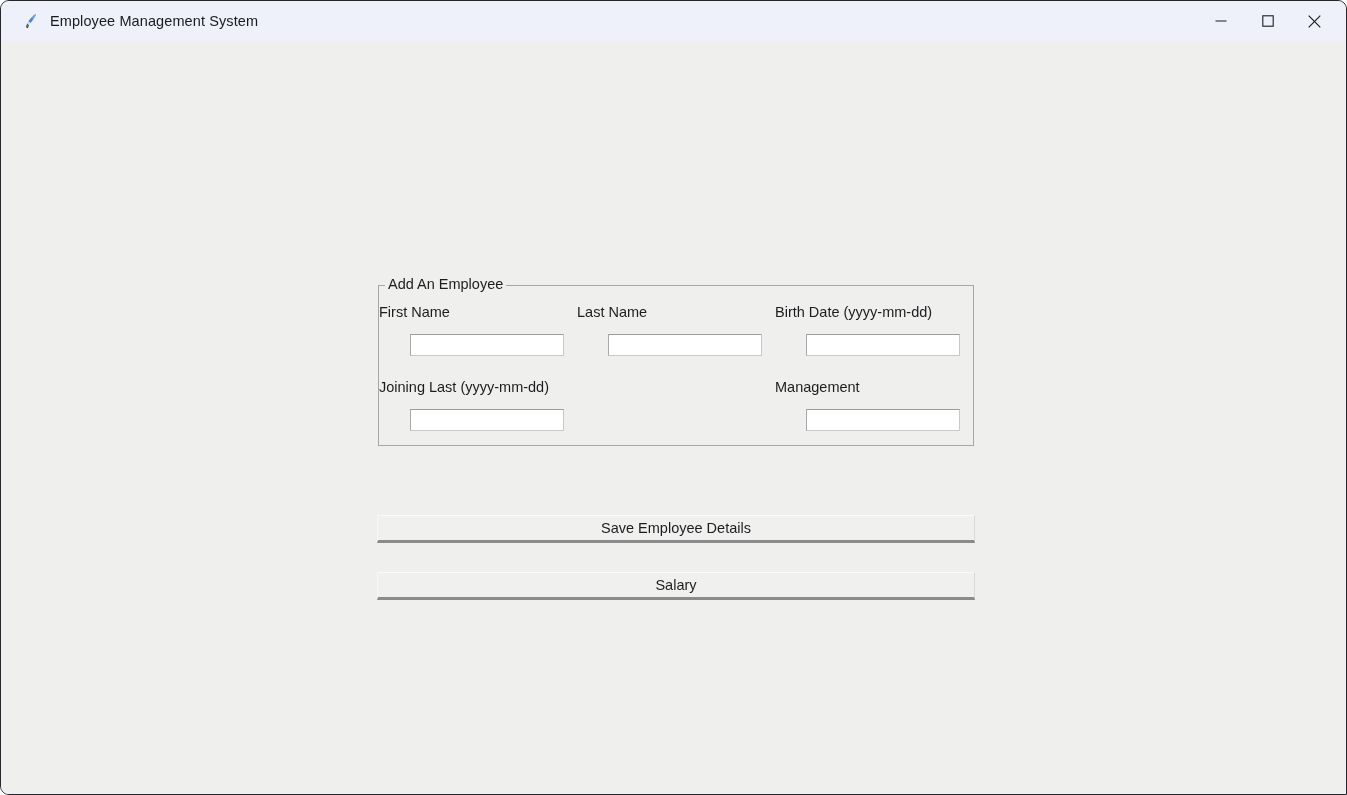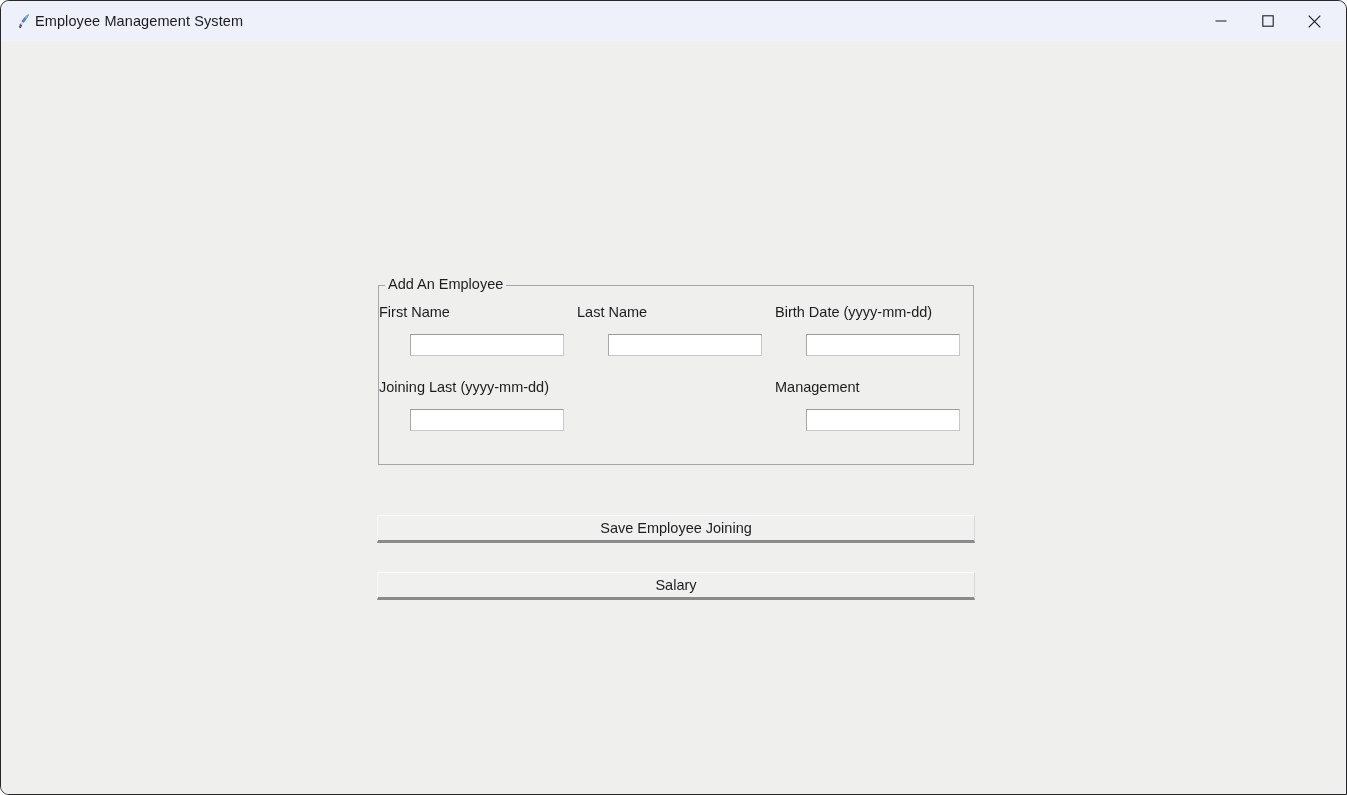--- a/index.html
+++ b/index.html
@@ -37,26 +37,26 @@
     left: 0;
     top: 0;
     right: 0;
     height: 40px;
     background: #eef1fa;
     border-top-left-radius: 8px;
     border-top-right-radius: 8px;
   }
   #title-left {
     position: absolute;
-    left: 14px;
+    left: 21px;
     top: 0;
     height: 40px;
     display: flex;
     align-items: center;
-    gap: 2px;
+    gap: 10px;
   }
   #app-icon {
     width: 18px;
     height: 18px;
     position: relative;
     flex: none;
   }
   #title-text {
     font-size: 14.5px;
     color: #1b1b1f;
@@ -91,21 +91,21 @@
     bottom: 0;
     background: #efefee;
   }
 
   
   #employee-groupbox {
     position: absolute;
     left: 377px;
     top: 244px;
     width: 596px;
-    height: 180px;
+    height: 161px;
     border: 1px solid #a6a6a6;
     box-sizing: border-box;
     background: transparent;
   }
   #groupbox-legend {
     position: absolute;
     left: 6px;
     top: -10px;
     background: #efefee;
     padding: 0 3px;
@@ -253,18 +253,18 @@
           <div class="field-label">Joining Last (yyyy-mm-dd)</div>
           <input class="field-input" type="text" value="" style="">
         </div>
         <div class="form-cell c2">
           <div class="field-label">Management</div>
           <input class="field-input" type="text" value="" style="">
         </div>
       </div>
     </div>
 
-    <button class="action-button" id="save-button">Save Employee Joining</button>
+    <button class="action-button" id="save-button">Save Employee Details</button>
 
     <button class="action-button" id="cancel-button">Salary</button>
 
   </div>
 </div>
 
 </body></html>

